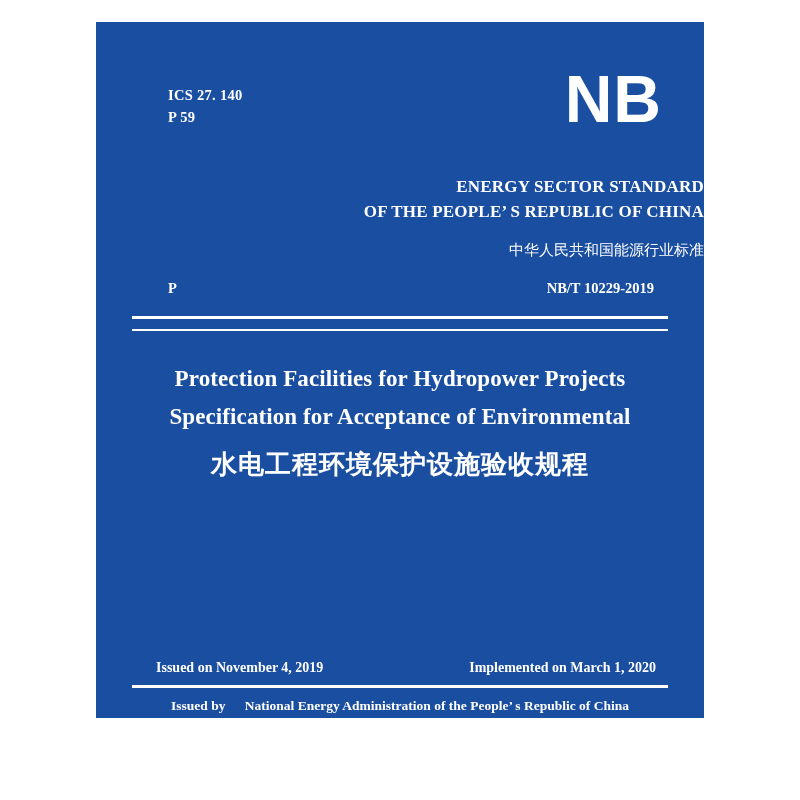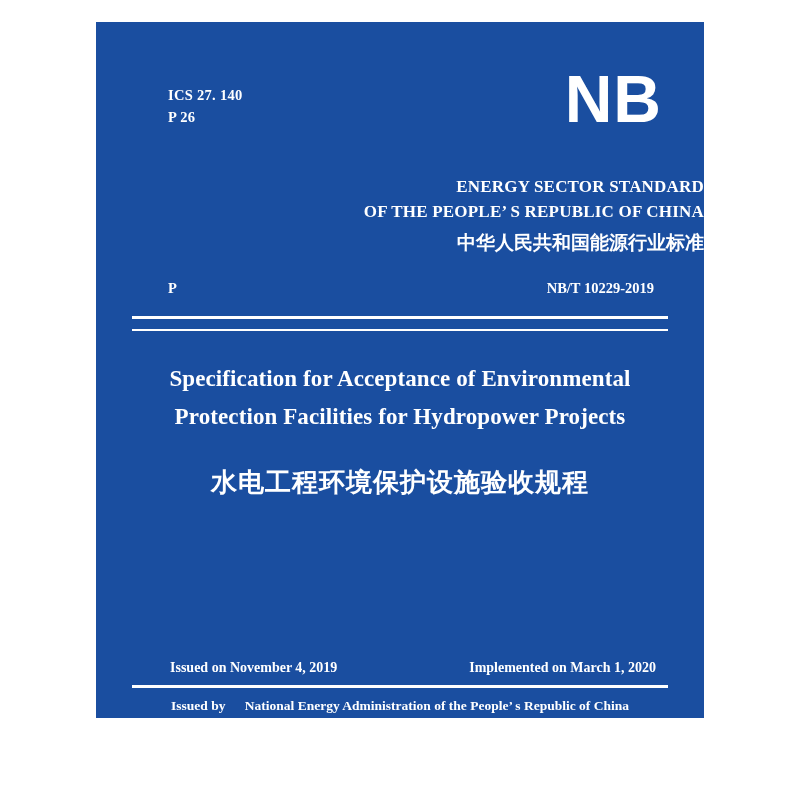--- a/index.html
+++ b/index.html
@@ -54,24 +54,24 @@
   }
   .std-title .en1,
   .std-title .en2 {
     font-weight: bold;
     font-size: 17px;
     line-height: 25px;
     letter-spacing: 0.2px;
   }
   .std-title .cn {
     font-family: "DejaVu Sans", sans-serif;
-    font-weight: bold;
-    font-size: 19px;
+    font-weight: normal;
+    font-size: 15px;
     line-height: 30px;
-    margin-top: 3px;
+    margin-top: 11px;
   }
   .code-row {
     position: absolute;
     left: 72px;
     right: 50px;
     top: 258px;
     display: flex;
     justify-content: space-between;
     align-items: baseline;
     font-weight: bold;
@@ -106,27 +106,27 @@
     font-weight: bold;
     font-size: 23px;
     line-height: 38px;
     letter-spacing: 0.1px;
   }
   .main-title .cn {
     font-family: "DejaVu Sans", sans-serif;
     font-weight: bold;
     font-size: 26px;
     line-height: 44px;
-    margin-top: 24px;
+    margin-top: 6px;
     letter-spacing: 1px;
   }
   
   .dates {
     position: absolute;
-    left: 74px;
+    left: 60px;
     right: 48px;
     top: 638px;
     display: flex;
     justify-content: space-between;
     font-weight: bold;
     font-size: 14px;
   }
   .issued-by {
     position: absolute;
     left: 0;
@@ -139,42 +139,42 @@
   .issued-by .by-label { margin-right: 16px; }
 </style>
 </head>
 <body>
 
 <div id="page">
   <div class="cover">
 
     <div class="ics-block">
       <div>ICS 27. 140</div>
-      <div>P 26</div>
+      <div>P 59</div>
     </div>
 
     <div class="nb-logo">NB</div>
 
     <div class="std-title">
       <div class="en1">ENERGY SECTOR STANDARD</div>
       <div class="en2">OF THE PEOPLE’ S REPUBLIC OF CHINA</div>
       <div class="cn">中华人民共和国能源行业标准</div>
     </div>
 
     <div class="code-row">
       <span>P</span>
       <span>NB/T 10229-2019</span>
     </div>
 
     <div class="rule rule-top"></div>
     <div class="rule-thin"></div>
 
     <div class="main-title">
+      <div class="line">Protection Facilities for Hydropower Projects</div>
       <div class="line">Specification for Acceptance of Environmental</div>
-      <div class="line">Protection Facilities for Hydropower Projects</div>
       <div class="cn">水电工程环境保护设施验收规程</div>
     </div>
 
     <div class="dates">
       <span>Issued on November 4, 2019</span>
       <span>Implemented on March 1, 2020</span>
     </div>
 
     <div class="rule rule-bottom"></div>
 

